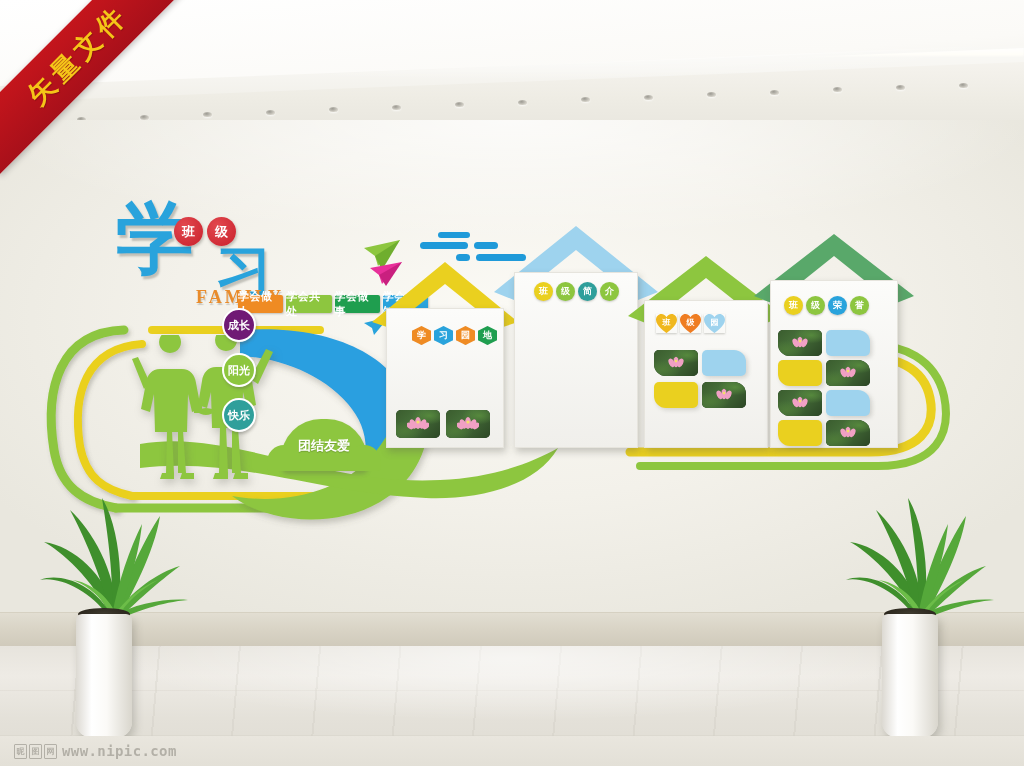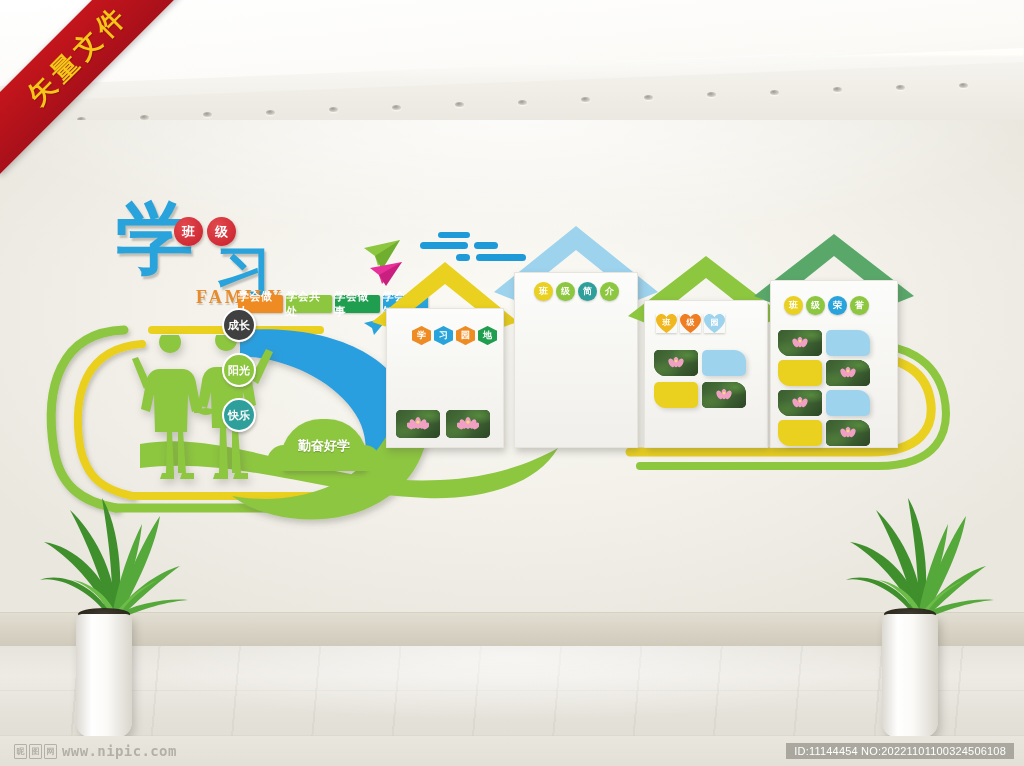--- a/index.html
+++ b/index.html
@@ -402,25 +402,25 @@
         <path d="M95 138 h13 v6 h-15 Z M115 138 h13 v6 h-15 Z"></path>
         <path d="M130 44 L146 14 l7 3 -15 32 Z"></path>
 
         <path d="M76 76 q10 -6 20 0 q-10 8 -20 0 Z"></path>
         <path d="M74 70 h8 v8 h-8 Z"></path>
       </g>
     </svg>
 
     <div class="cloud-badge" style="left:281px; top:299px;">
       <div class="cloud-shape"></div>
-      <div class="cloud-label">勤奋好学</div>
+      <div class="cloud-label">团结友爱</div>
     </div>
 
     <div class="pill-circles" id="pills">
-        <div class="pill" style="background: #404040;">成长</div>
+        <div class="pill" style="background: #701a75;">成长</div>
         <div class="pill" style="background: rgb(141, 198, 63);">阳光</div>
         <div class="pill" style="background: rgb(47, 159, 155);">快乐</div>
       </div>
 
     <div class="house" style="left:370px; top:140px; width:150px; height:190px;">
       <svg class="house-roof" style="left:0; top:0;" width="150" height="70" viewBox="0 0 150 70">
         <path d="M75 2 L148 62 L130 68 L75 24 L20 68 L2 62 Z" fill="#ead01f"></path>
       </svg>
       <div class="house-body" style="left:16px; top:48px; width:118px; height:140px;"></div>
       <div class="house-title" style="left:42px; top:66px;" id="ht0">
@@ -633,16 +633,15 @@
 
   <div class="footer">
     <div class="brand">
       <div class="brand-mark" id="brandmark">
           <div class="bm">昵</div>
           <div class="bm">图</div>
           <div class="bm">网</div>
         </div>
       <div class="brand-url">www.nipic.com</div>
     </div>
-    <div class="idbadge">ID:11144454 NO:20221101100324506108</div>
   </div>
 
 </div>
 
 </body></html>

